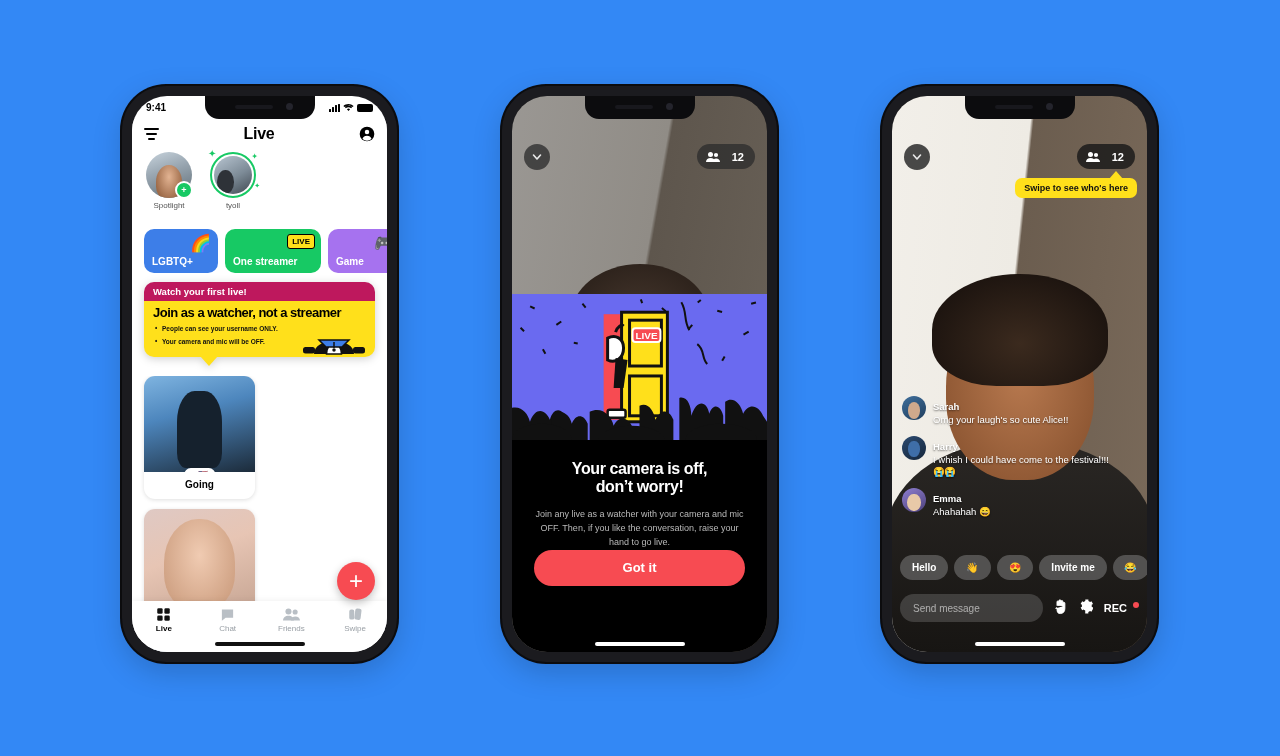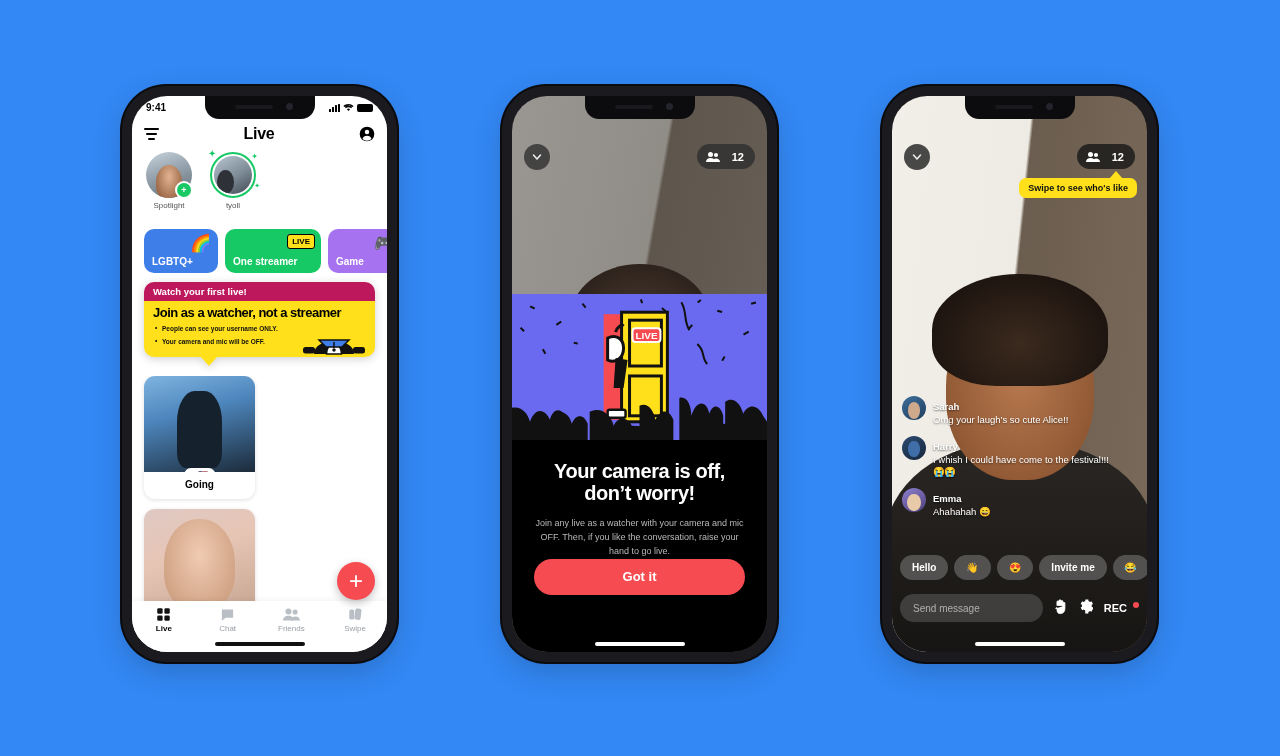--- a/index.html
+++ b/index.html
@@ -160,21 +160,21 @@
     background: rgba(45,45,45,.78); display: flex; align-items: center; justify-content: center;
     color: #e9e9e9; z-index: 30;
   }
   .viewers {
     position: absolute; right: 12px; top: 48px; height: 25px; border-radius: 13px;
     background: rgba(45,45,45,.78); color: #fff; display: flex; align-items: center; gap: 12px;
     padding: 0 11px 0 9px; font-size: 11px; font-weight: bold; z-index: 30;
   }
   .p2-illus { position: absolute; left: 0; right: 0; top: 198px; height: 146px; background: #6a6af0; overflow: hidden; }
   .p2-sheet { position: absolute; left: 0; right: 0; bottom: 0; top: 344px; background: #000; color: #fff; text-align: center; padding: 0 22px; box-sizing: border-box; z-index: 20; }
-  .p2-h { font-size: 20px; font-weight: bold; line-height: 1.12; letter-spacing: -.4px; margin-top: 20px; }
+  .p2-h { font-size: 16px; font-weight: bold; line-height: 1.12; letter-spacing: -.4px; margin-top: 20px; }
   .p2-p { font-size: 9px; color: #b9b9b9; line-height: 1.55; margin-top: 12px; }
   .p2-btn {
     height: 36px; border-radius: 20px; background: #f74b52;
     color: #fff; font-size: 13px; font-weight: bold;
     display: flex; align-items: center; justify-content: center;
   }
 
   
   .p3-bg { position: absolute; inset: 0; background: linear-gradient(96deg, #f2efe9 0%, #eeebe4 45%, #6b5d4f 46%, #7a6a5a 100%); }
   .p3-person {
@@ -544,21 +544,21 @@
       <div class="viewers" style="background:rgba(25,25,25,.82)">
         <svg width="14" height="12" viewBox="0 0 28 24">
             <circle cx="9" cy="7" r="5" fill="#fff"></circle>
             <path d="M0 22c0-5 4-8 9-8s9 3 9 8z" fill="#fff"></path>
             <circle cx="20" cy="8" r="4.2" fill="#fff"></circle>
             <path d="M13 22c0-4.2 3.3-6.8 7.4-6.8S28 17.8 28 22z" fill="#fff"></path>
           </svg>
         <span>12</span>
       </div>
 
-      <div class="tooltip">Swipe to see who's like</div>
+      <div class="tooltip">Swipe to see who's here</div>
 
       <div class="chatlist">
         <div class="msg">
           <span class="av">
               <span class="ph ph-a1"></span>
             </span>
           <span class="tx">
             <span class="nm">Sarah</span>
             <div class="bd">Omg your laugh's so cute Alice!!</div>
           </span>

